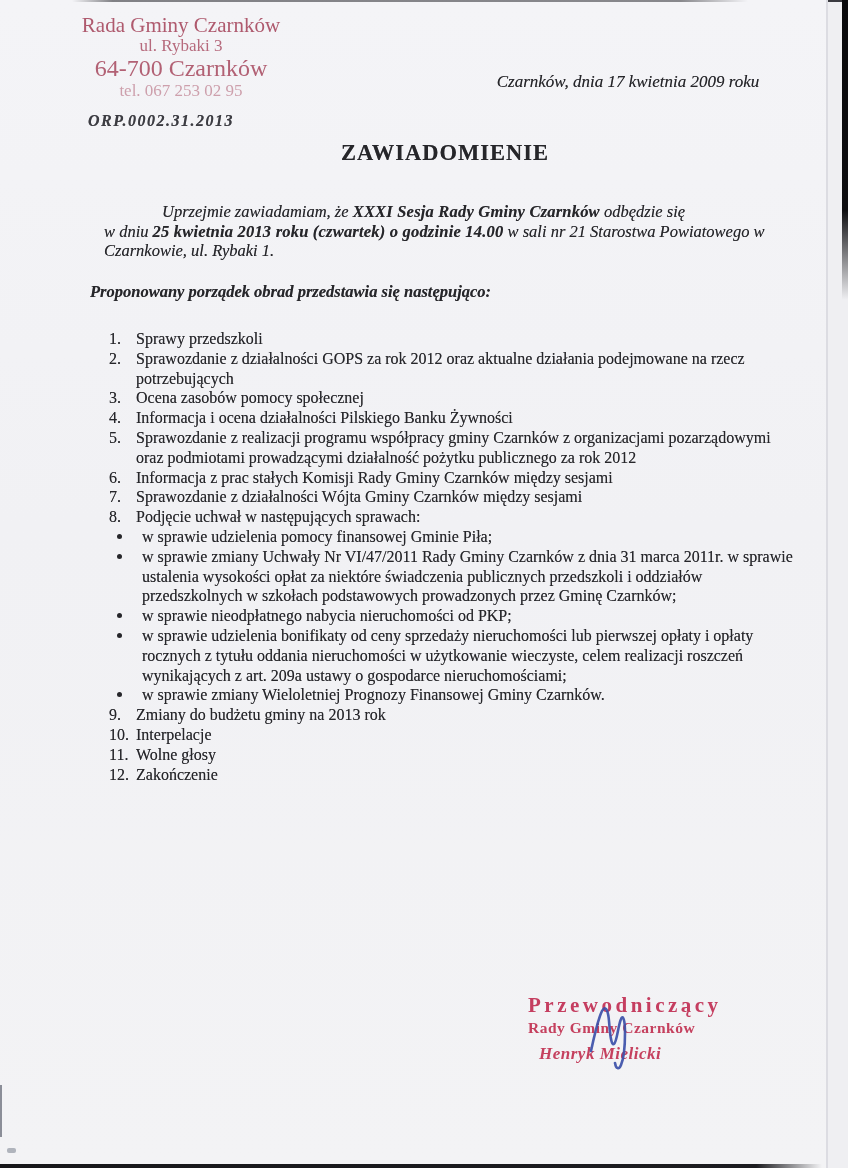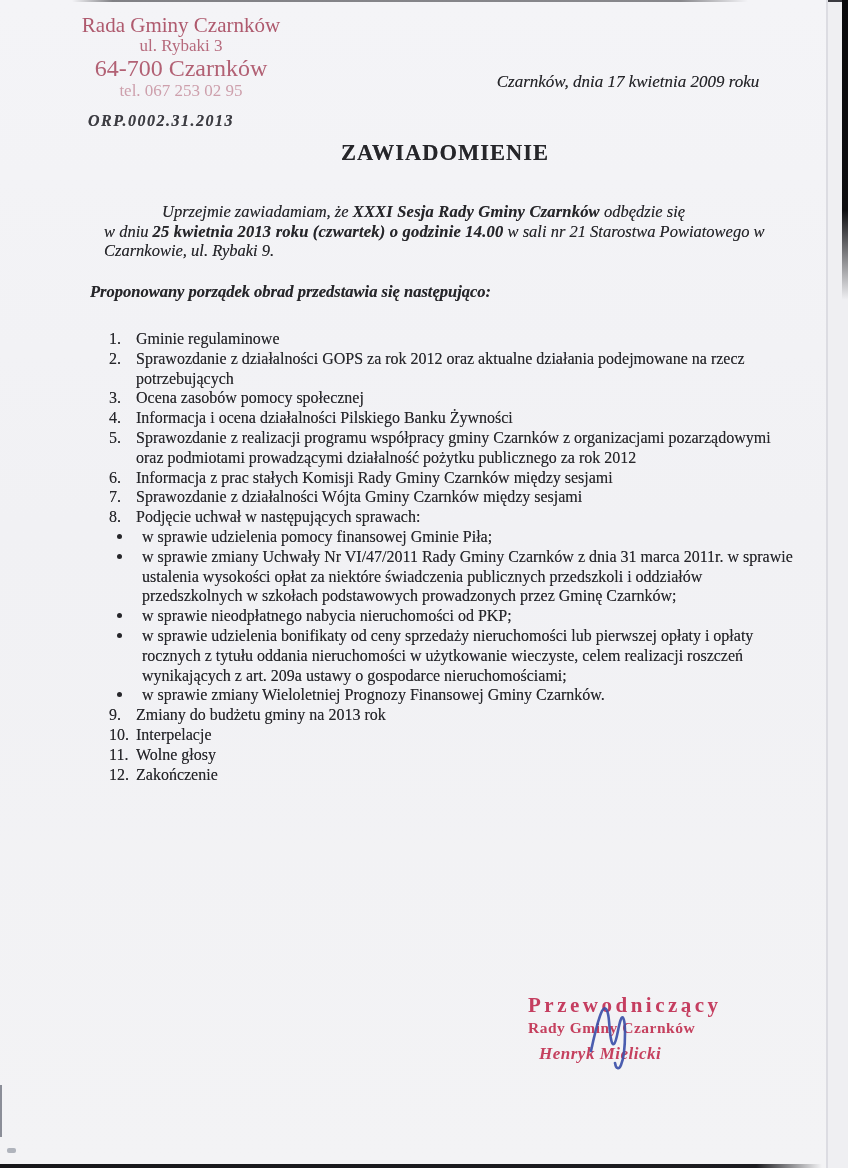--- a/index.html
+++ b/index.html
@@ -73,26 +73,26 @@
     <div class="s3">64-700 Czarnków</div>
     <div class="s4">tel. 067 253 02 95</div>
   </div>
 
   <div class="refnum scan-text">ORP.0002.31.2013</div>
 
   <div class="dateline scan-text">Czarnków, dnia 17 kwietnia 2009 roku</div>
 
   <div class="title scan-text">ZAWIADOMIENIE</div>
 
-  <div class="intro scan-text"><span>Uprzejmie zawiadamiam, że </span><b>XXXI Sesja Rady Gminy Czarnków</b><span> odbędzie się</span><br><span>w dniu </span><b>25 kwietnia 2013 roku (czwartek) o godzinie 14.00</b><span> w sali nr 21 Starostwa Powiatowego w</span><br><span>Czarnkowie, ul. Rybaki 9.</span></div>
+  <div class="intro scan-text"><span>Uprzejmie zawiadamiam, że </span><b>XXXI Sesja Rady Gminy Czarnków</b><span> odbędzie się</span><br><span>w dniu </span><b>25 kwietnia 2013 roku (czwartek) o godzinie 14.00</b><span> w sali nr 21 Starostwa Powiatowego w</span><br><span>Czarnkowie, ul. Rybaki 1.</span></div>
 
   <div class="agenda-heading scan-text">Proponowany porządek obrad przedstawia się następująco:</div>
 
   <div class="agenda scan-text" id="agenda">
-      <div class="item"><span class="num">1.</span><span>Gminie regulaminowe</span></div>
+      <div class="item"><span class="num">1.</span><span>Sprawy przedszkoli</span></div>
       <div class="item"><span class="num">2.</span><span>Sprawozdanie z działalności GOPS za rok 2012 oraz aktualne działania podejmowane na rzecz potrzebujących</span></div>
       <div class="item"><span class="num">3.</span><span>Ocena zasobów pomocy społecznej</span></div>
       <div class="item"><span class="num">4.</span><span>Informacja i ocena działalności Pilskiego Banku Żywności</span></div>
       <div class="item"><span class="num">5.</span><span>Sprawozdanie z realizacji programu współpracy gminy Czarnków z organizacjami pozarządowymi oraz podmiotami prowadzącymi działalność pożytku publicznego za rok 2012</span></div>
       <div class="item"><span class="num">6.</span><span>Informacja z prac stałych Komisji Rady Gminy Czarnków między sesjami</span></div>
       <div class="item"><span class="num">7.</span><span>Sprawozdanie z działalności Wójta Gminy Czarnków między sesjami</span></div>
       <div class="item"><span class="num">8.</span><span>Podjęcie uchwał w następujących sprawach:</span></div>
       <div class="bullet-row"><span class="dot"></span><span>w sprawie udzielenia pomocy finansowej Gminie Piła;</span></div>
       <div class="bullet-row"><span class="dot"></span><span>w sprawie zmiany Uchwały Nr VI/47/2011 Rady Gminy Czarnków z dnia 31 marca 2011r. w sprawie ustalenia wysokości opłat za niektóre świadczenia publicznych przedszkoli i oddziałów przedszkolnych w szkołach podstawowych prowadzonych przez Gminę Czarnków;</span></div>
       <div class="bullet-row"><span class="dot"></span><span>w sprawie nieodpłatnego nabycia nieruchomości od PKP;</span></div>

